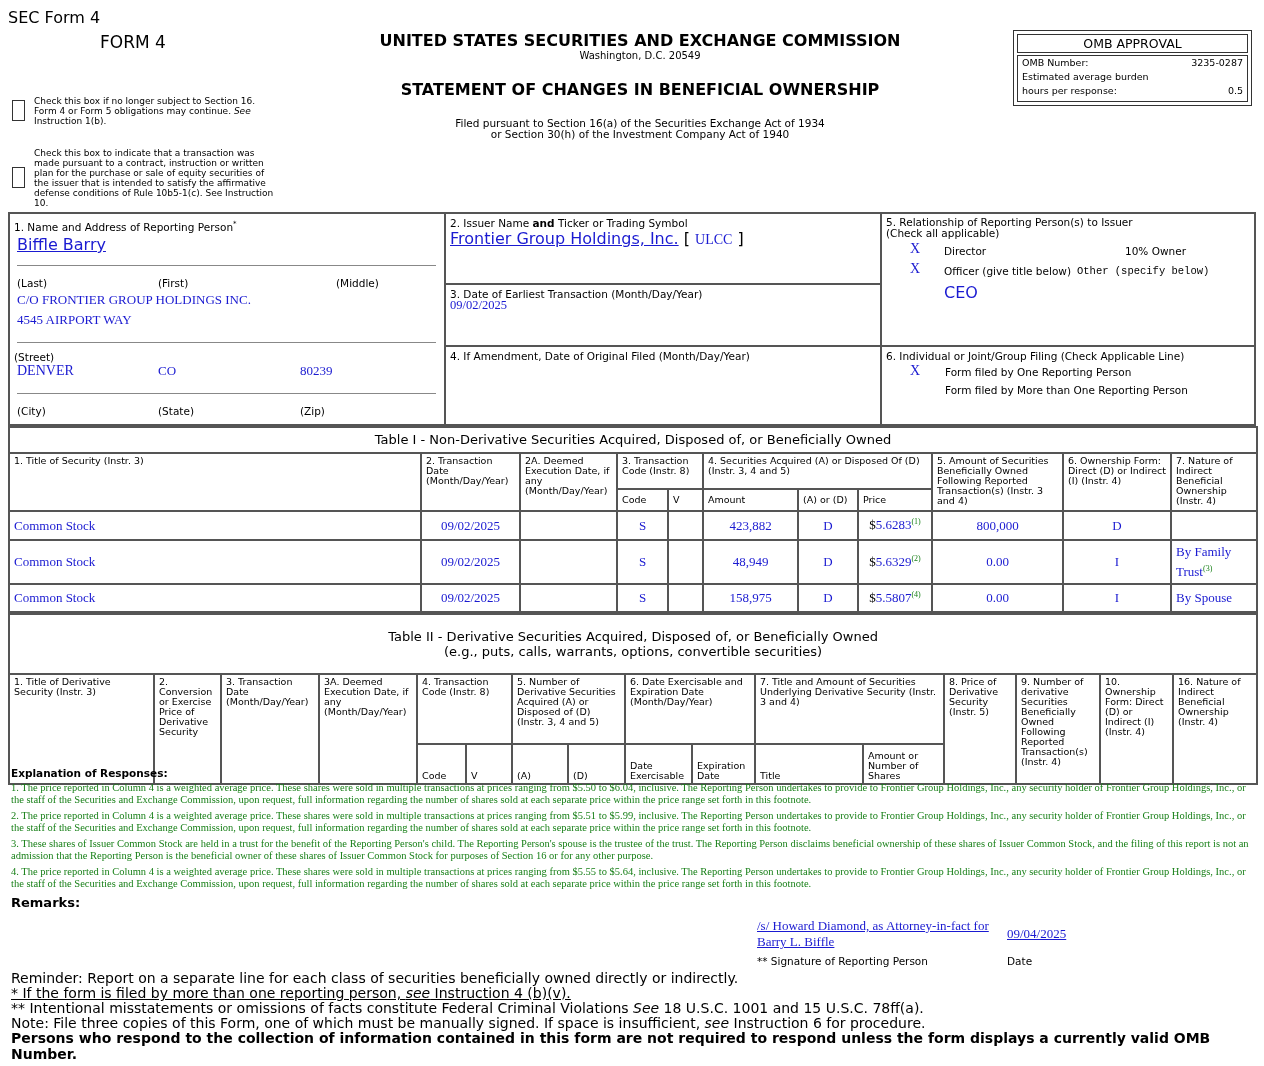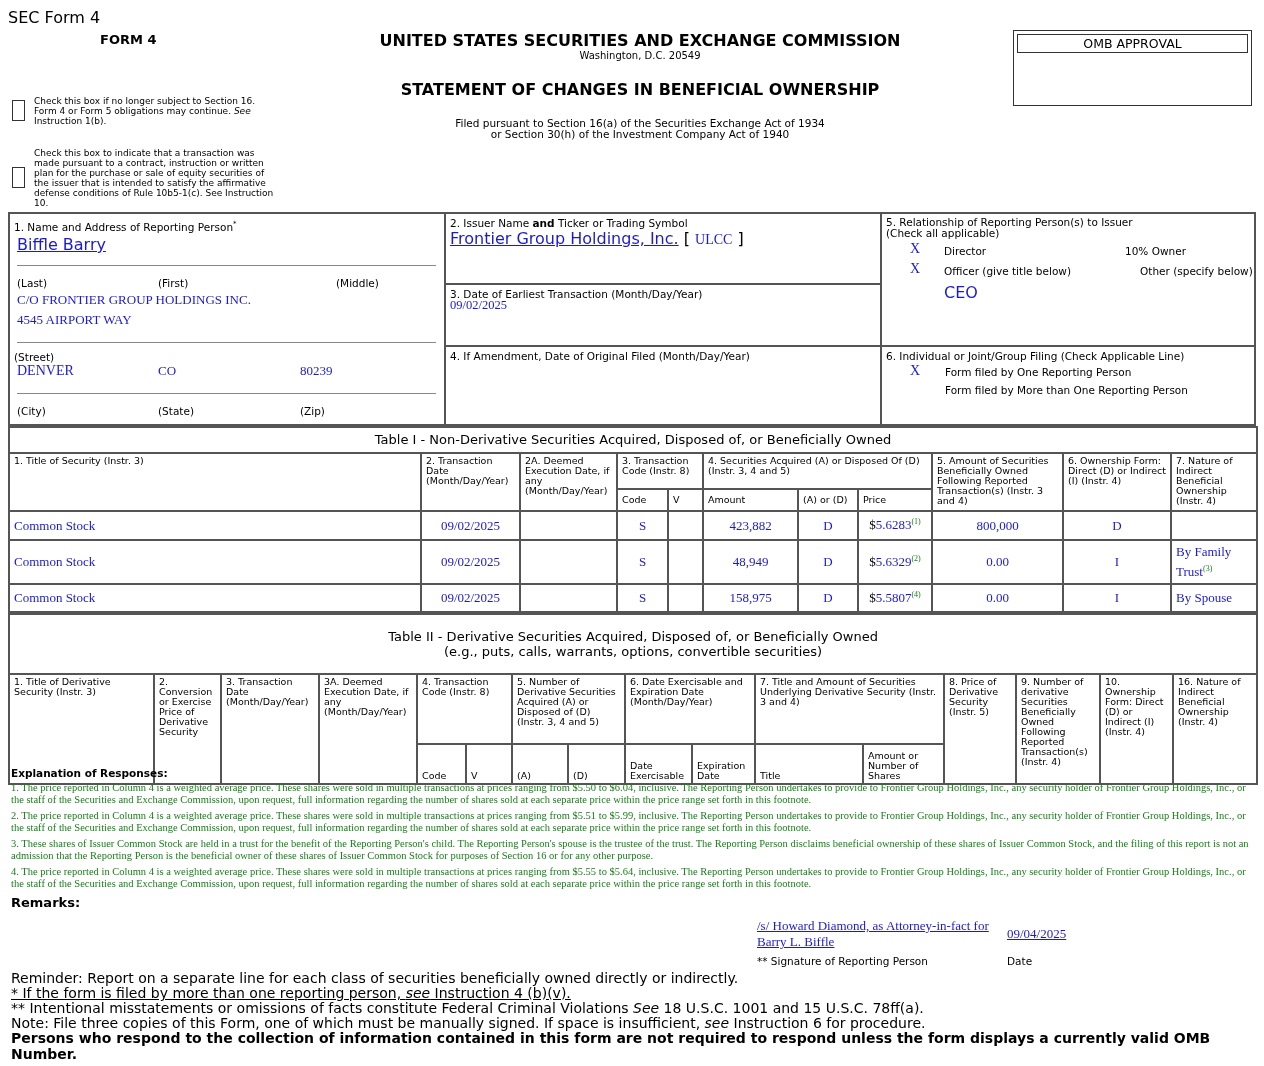--- a/index.html
+++ b/index.html
@@ -6,21 +6,21 @@
   body { width:1264px; height:1066px; position:relative; overflow:hidden;
          font-family:"DejaVu Sans", sans-serif; color:#000; }
   .abs { position:absolute; }
   .serif { font-family:"Liberation Serif", serif; }
   .blue { color:#1a1ad1; }
   .link { color:#1a1ad1; text-decoration:underline; }
   .lbl { font-size:10.5px; }
 
   
   #doc-title { left:8px; top:8px; font-size:16px; }
-  #form-no { left:100px; top:32px; font-size:13px; font-weight:bold; }
+  #form-no { left:100px; top:32px; font-size:17px; font-weight:normal; }
   #agency { left:0; width:1280px; top:31px; text-align:center; font-size:16px; font-weight:bold; }
   #agency-city { left:0; width:1280px; top:50px; text-align:center; font-size:10px; }
   #statement { left:0; width:1280px; top:80px; text-align:center; font-size:16px; font-weight:bold; }
   #filed1 { left:0; width:1280px; top:118px; text-align:center; font-size:10.5px; line-height:11px; }
 
   .chk { width:11px; height:19px; border:1.5px solid #333; background:#fff; }
   .chktext { font-size:9px; line-height:10px; width:240px; }
 
   #omb { left:1013px; top:30px; width:237px; height:74px; border:1px solid #333; }
   #omb-head { position:absolute; left:3px; top:3px; right:3px; height:17px; border:1px solid #333;
@@ -60,20 +60,33 @@
 </div>
 
 <div class="abs chk" style="left:12px;top:100px;"></div>
 <div class="abs chktext" style="left:34px;top:96px;"><span>Check this box if no longer subject to Section 16. Form 4 or Form 5 obligations may continue. </span><i>See</i><span> Instruction 1(b).</span></div>
 
 <div class="abs chk" style="left:12px;top:167px;"></div>
 <div class="abs chktext" style="left:34px;top:148px;">Check this box to indicate that a transaction was made pursuant to a contract, instruction or written plan for the purchase or sale of equity securities of the issuer that is intended to satisfy the affirmative defense conditions of Rule 10b5-1(c). See Instruction 10.</div>
 
 <div class="abs" id="omb">
   <div id="omb-head">OMB APPROVAL</div>
+  <div id="omb-body">
+    <div class="row">
+        <span>OMB Number:</span>
+        <span>3235-0287</span>
+      </div>
+    <div class="row">
+        <span>Estimated average burden</span>
+      </div>
+    <div class="row">
+        <span>hours per response:</span>
+        <span>0.5</span>
+      </div>
+  </div>
 </div>
 
 <div class="abs box" style="left:8px;top:212px;width:1248px;height:214px;"></div>
 <div class="abs" style="left:444px;top:212px;width:2px;height:214px;background:#555;"></div>
 <div class="abs" style="left:880px;top:212px;width:2px;height:214px;background:#555;"></div>
 <div class="abs" style="left:444px;top:283px;width:438px;height:2px;background:#555;"></div>
 <div class="abs" style="left:444px;top:345px;width:812px;height:2px;background:#555;"></div>
 
 <div class="abs lbl" style="left:14px;top:220px;"><span>1. Name and Address of Reporting Person</span><sup style="font-size:7px">*</sup></div>
 <div class="abs link" style="left:17px;top:235px;font-size:16px;">Biffle Barry</div>
@@ -108,21 +121,21 @@
 
 <div class="abs lbl" style="left:886px;top:217px;line-height:11px;">
   <div>5. Relationship of Reporting Person(s) to Issuer</div>
   <div>(Check all applicable)</div>
 </div>
 <div class="abs x" style="left:910px;top:241px;">X</div>
 <div class="abs lbl" style="left:944px;top:245px;">Director</div>
 <div class="abs lbl" style="left:1125px;top:245px;">10% Owner</div>
 <div class="abs x" style="left:910px;top:261px;">X</div>
 <div class="abs lbl" style="left:944px;top:265px;">Officer (give title below)</div>
-<div class="abs lbl" style="left:1140px;top:265px;">Other (specify below)</div>
+<div class="abs lbl" style="left:1077px;top:265px;font-family:Liberation Mono, monospace;">Other (specify below)</div>
 <div class="abs blue" style="left:944px;top:283px;font-size:16px;">CEO</div>
 
 <div class="abs lbl" style="left:886px;top:350px;">6. Individual or Joint/Group Filing (Check Applicable Line)</div>
 <div class="abs x" style="left:910px;top:363px;">X</div>
 <div class="abs lbl" style="left:945px;top:366px;">Form filed by One Reporting Person</div>
 <div class="abs lbl" style="left:945px;top:384px;">Form filed by More than One Reporting Person</div>
 
 <table class="t" style="left:8px;top:426px;width:1248px;">
   <colgroup>
     <col style="width:412px">

